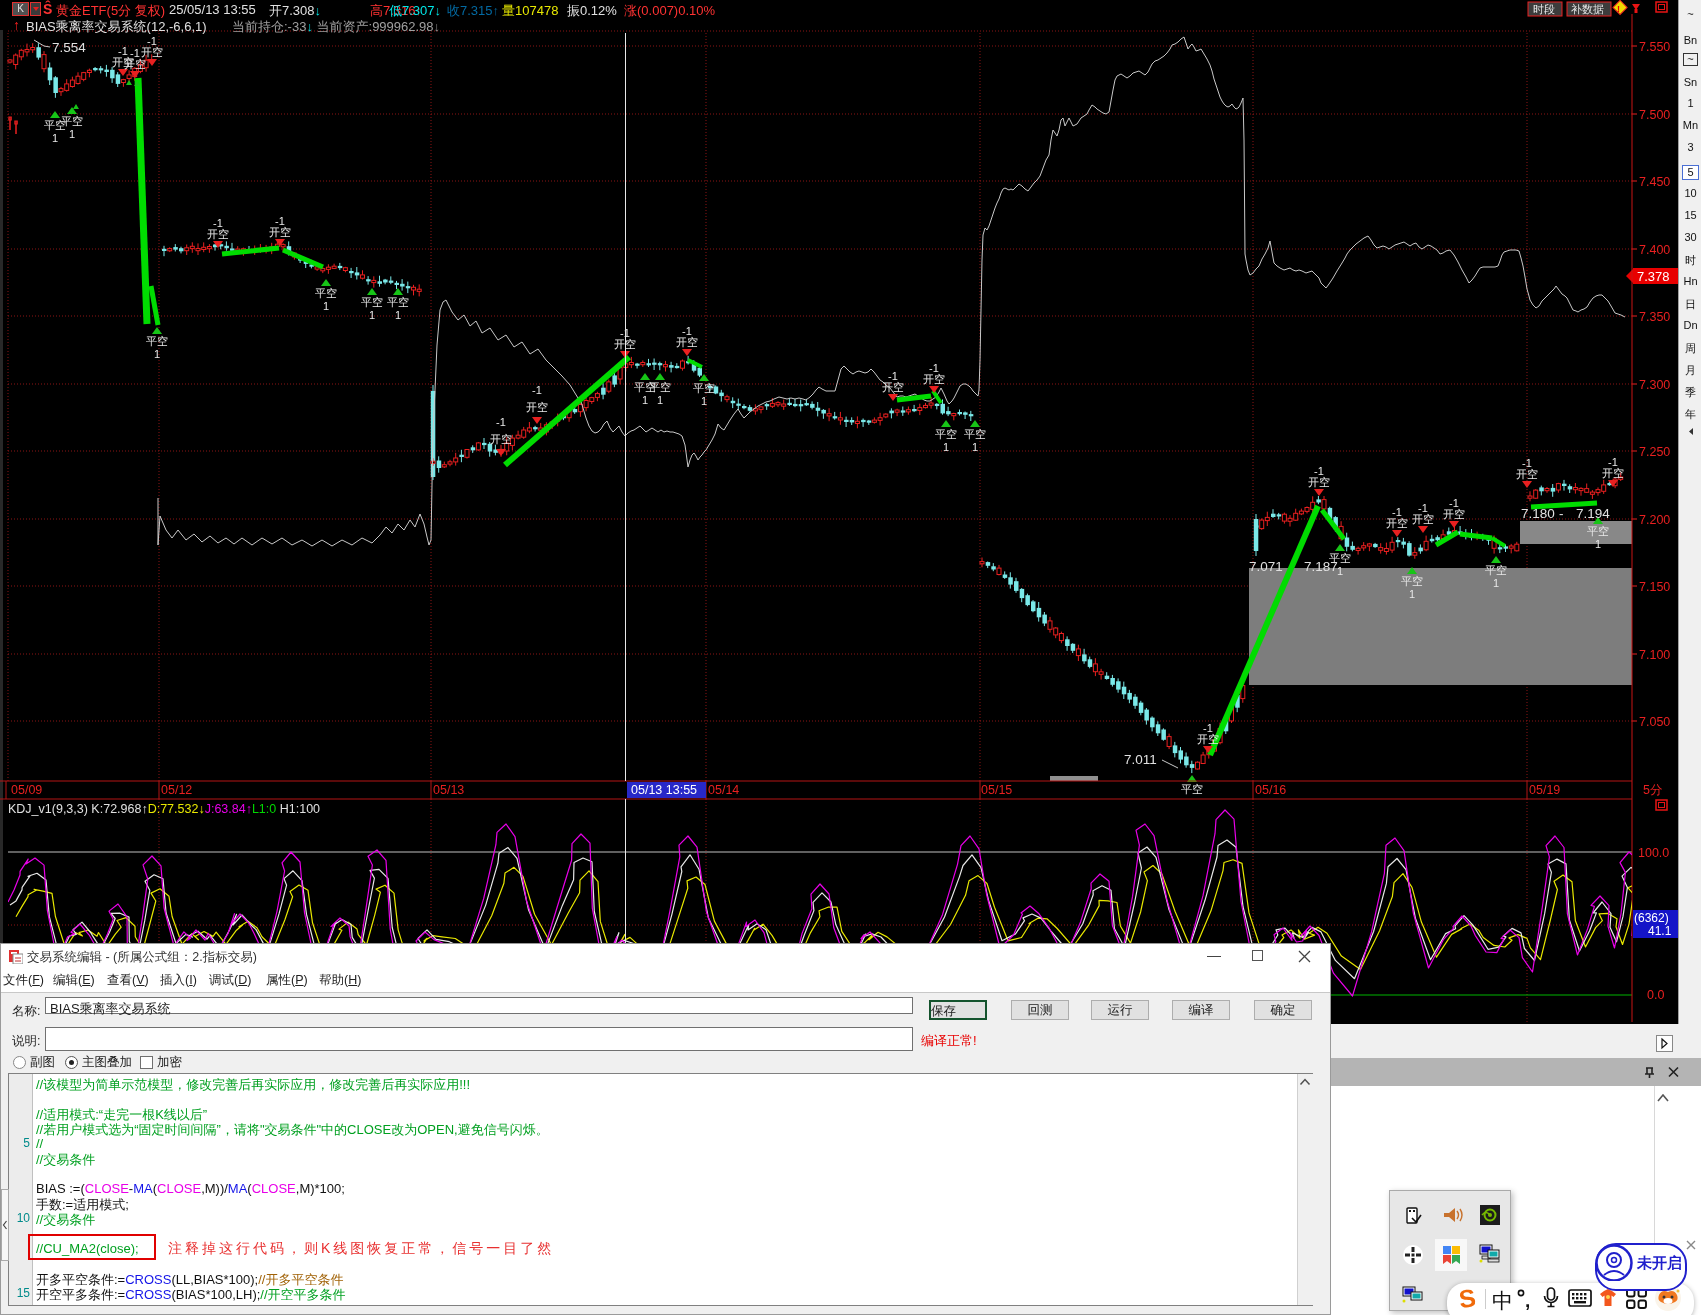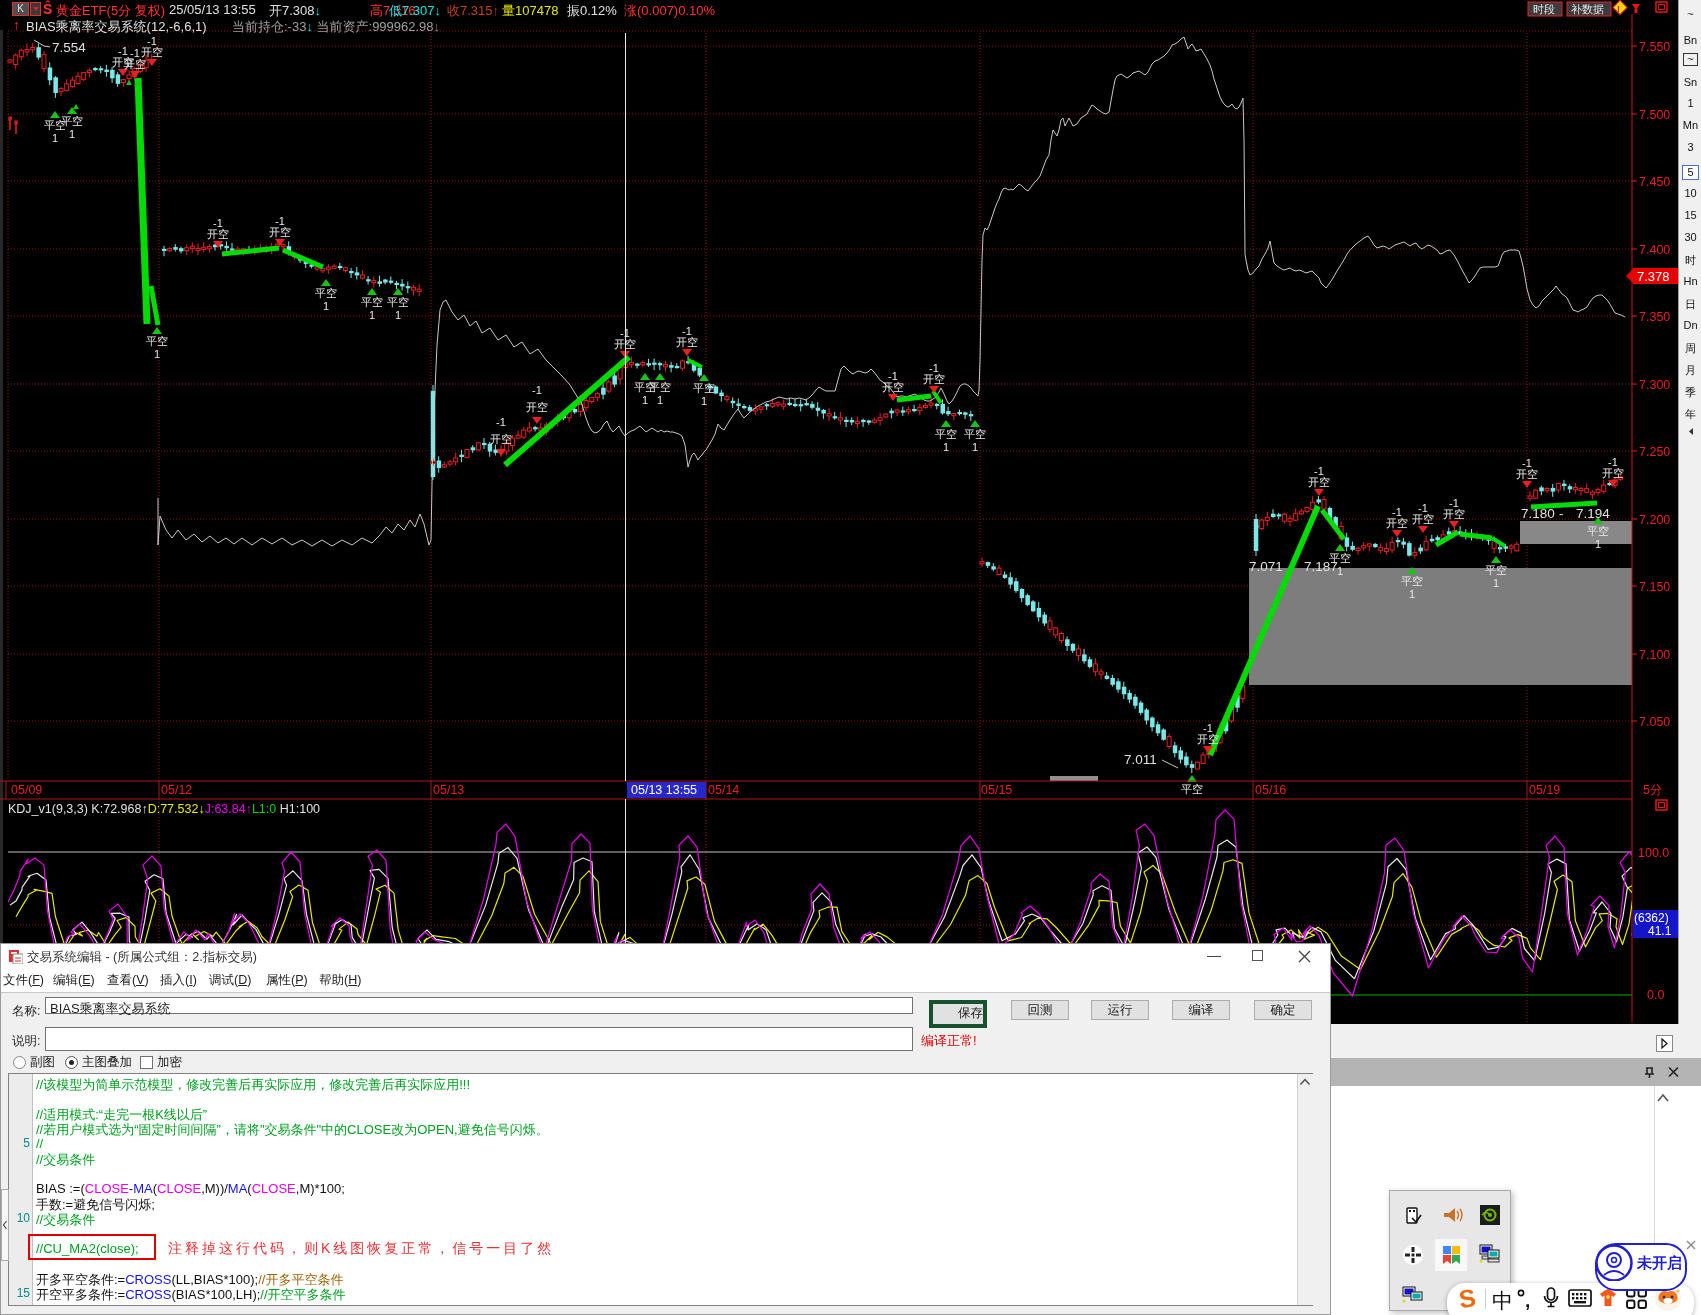--- a/index.html
+++ b/index.html
@@ -813,21 +813,21 @@
 <div class="abs" style="left:12px;top:2px;width:17px;height:14px;background:#505050;border:1px solid #e03030;z-index:2;color:#e0e0e0;font-size:10px;text-align:center;line-height:12px">K</div>
     <div class="abs" style="left:30px;top:2px;width:11px;height:14px;background:#3a3a3a;border:1px solid #e03030;z-index:2">
       <div style="width:0;height:0;border:3px solid transparent;border-top:4px solid #e02020;margin:4px auto 0"></div>
     </div>
     <div class="tb" style="left:43px;top:1px;color:#ff3232;font-size:14px;font-weight:bold">Ŝ</div>
     <div class="tb" style="left:56px;top:2px;color:#ff3232;font-size:13px;">黄金ETF(5分 复权)</div>
     <div class="tb" style="left:169px;top:2px;color:#e0e0e0;font-size:13px;">25/05/13 13:55</div>
     <div class="tb" style="left:269px;top:2px;color:#e0e0e0;font-size:13px;">开7.308<span style="color:#00e8e8">↓</span></div>
     <div class="tb" style="left:334px;top:2px;color:#ff3232;font-size:13px;margin-left:36px;">高7.316↑</div>
     <div class="tb" style="left:389px;top:2px;color:#00e8e8;font-size:13px;">低7.307↓</div>
-    <div class="tb" style="left:447px;top:2px;color:#c2410c;font-size:13px;">收7.315↑</div>
+    <div class="tb" style="left:447px;top:2px;color:#0369a1;font-size:13px;">收7.315↑</div>
     <div class="tb" style="left:502px;top:2px;color:#e8e800;font-size:13px;text-align:right;">量107478</div>
     <div class="tb" style="left:567px;top:2px;color:#e0e0e0;font-size:13px;">振0.12%</div>
     <div class="tb" style="left:624px;top:2px;color:#ff3232;font-size:13px;">涨(0.007)0.10%</div>
     <div class="tb" style="left:13px;top:17px;color:#ff2020;font-size:14px;font-weight:bold">↑</div>
     <div class="tb" style="left:26px;top:18px;color:#e0e0e0;font-size:13px;">BIAS乘离率交易系统(12,-6,6,1)</div>
     <div class="tb" style="left:232px;top:18px;color:#a0a0a0;font-size:13px;">当前持仓:-33<span style="color:#00e8e8">↓</span> 当前资产:999962.98<span style="color:#909090">↓</span></div>
 <div class="abs" style="left:1678px;top:0;width:23px;height:1024px;background:#f0f0f0;z-index:3;border-left:1px solid #a0a0a0">
       <div class="sbi" style="top:8px">~</div>
       <div class="sbi" style="top:34px">Bn</div>
       <div class="sbi" style="top:53px;height:13px;border:1px solid #333;width:15px;left:4px;line-height:11px">~</div>
@@ -988,21 +988,21 @@
       <div class="abs" style="left:2px;top:28px">文件(<u>F</u>)</div>
       <div class="abs" style="left:52px;top:28px">编辑(<u>E</u>)</div>
       <div class="abs" style="left:106px;top:28px">查看(<u>V</u>)</div>
       <div class="abs" style="left:159px;top:28px">插入(<u>I</u>)</div>
       <div class="abs" style="left:208px;top:28px">调试(<u>D</u>)</div>
       <div class="abs" style="left:265px;top:28px">属性(<u>P</u>)</div>
       <div class="abs" style="left:318px;top:28px">帮助(<u>H</u>)</div>
       <div class="abs" style="left:0;top:48px;width:1329px;height:1px;background:#c8c8c8"></div>
       <div class="abs" style="left:11px;top:59px">名称:</div>
       <div class="abs" style="left:44px;top:53px;width:868px;height:17px;background:#fff;border:1px solid #707070;line-height:22px;padding-left:4px;font-size:13px">BIAS乘离率交易系统</div>
-      <div class="abs" style="left:928px;top:56px;width:58px;height:28px;background:#e1e1e1;border:4px solid #14532d;text-align:right;line-height:18px">保存</div>
+      <div class="abs" style="left:928px;top:56px;width:58px;height:20px;background:#e1e1e1;border:2px solid #14532d;text-align:left;line-height:18px">保存</div>
       <div class="abs" style="left:1010px;top:56px;width:58px;height:20px;background:#e1e1e1;border:1px solid #adadad;text-align:center;line-height:18px">回测</div>
       <div class="abs" style="left:1090px;top:56px;width:58px;height:20px;background:#e1e1e1;border:1px solid #adadad;text-align:center;line-height:18px">运行</div>
       <div class="abs" style="left:1171px;top:56px;width:58px;height:20px;background:#e1e1e1;border:1px solid #adadad;text-align:center;line-height:18px">编译</div>
       <div class="abs" style="left:1253px;top:56px;width:58px;height:20px;background:#e1e1e1;border:1px solid #adadad;text-align:center;line-height:18px">确定</div>
       <div class="abs" style="left:11px;top:89px">说明:</div>
       <div class="abs" style="left:44px;top:83px;width:868px;height:24px;background:#fff;border:1px solid #707070"></div>
       <div class="abs" style="left:920px;top:88px;color:#e80000;font-size:13px">编译正常!</div>
       <div class="abs" style="left:12px;top:112px;width:13px;height:13px;border:1px solid #888;border-radius:50%;background:#fff"></div>
       <div class="abs" style="left:29px;top:110px">副图</div>
       <div class="abs" style="left:64px;top:112px;width:13px;height:13px;border:1px solid #555;border-radius:50%;background:#fff"></div>
@@ -1014,21 +1014,21 @@
       <div class="abs" style="left:8px;top:130px;width:24px;height:231px;background:#ececec;border-right:1px solid #c0c0c0"></div>
       <div class="abs" style="left:8px;top:192px;width:21px;text-align:right;color:#008b8b;font-size:12px">5</div>
       <div class="abs" style="left:8px;top:267px;width:21px;text-align:right;color:#008b8b;font-size:12px">10</div>
       <div class="abs" style="left:8px;top:342px;width:21px;text-align:right;color:#008b8b;font-size:12px">15</div>
       <div class="abs" style="left:35px;top:132px;font-size:13px;color:#111;white-space:pre"><span style="color:#00a020">//该模型为简单示范模型，修改完善后再实际应用，修改完善后再实际应用!!!</span></div>
       <div class="abs" style="left:35px;top:162px;font-size:13px;color:#111;white-space:pre"><span style="color:#00a020">//适用模式:“走完一根K线以后”</span></div>
       <div class="abs" style="left:35px;top:177px;font-size:13px;color:#111;white-space:pre"><span style="color:#00a020">//若用户模式选为“固定时间间隔”，请将"交易条件"中的CLOSE改为OPEN,避免信号闪烁。</span></div>
       <div class="abs" style="left:35px;top:192px;font-size:13px;color:#111;white-space:pre"><span style="color:#00a020">//</span></div>
       <div class="abs" style="left:35px;top:207px;font-size:13px;color:#111;white-space:pre"><span style="color:#00a020">//交易条件</span></div>
       <div class="abs" style="left:35px;top:237px;font-size:13px;color:#111;white-space:pre">BIAS :=(<span style="color:#e800e8">CLOSE</span>-<span style="color:#1414e8">MA</span>(<span style="color:#e800e8">CLOSE</span>,M))/<span style="color:#1414e8">MA</span>(<span style="color:#e800e8">CLOSE</span>,M)*100;</div>
-      <div class="abs" style="left:35px;top:252px;font-size:13px;color:#111;white-space:pre">手数:=避免信号闪烁;</div>
+      <div class="abs" style="left:35px;top:252px;font-size:13px;color:#111;white-space:pre">手数:=适用模式;</div>
       <div class="abs" style="left:35px;top:267px;font-size:13px;color:#111;white-space:pre"><span style="color:#00a020">//交易条件</span></div>
       <div class="abs" style="left:35px;top:297px;font-size:13px;color:#111;white-space:pre"><span style="color:#00a020">//CU_MA2(close);</span></div>
       <div class="abs" style="left:35px;top:327px;font-size:13px;color:#111;white-space:pre">开多平空条件:=<span style="color:#1414e8">CROSS</span>(LL,BIAS*100);<span style="color:#a16207">//开多平空条件</span></div>
       <div class="abs" style="left:35px;top:342px;font-size:13px;color:#111;white-space:pre">开空平多条件:=<span style="color:#1414e8">CROSS</span>(BIAS*100,LH);<span style="color:#00a020">//开空平多条件</span></div>
       <div class="abs" style="left:27px;top:290px;width:128px;height:26px;border:2px solid #e00000"></div>
       <div class="abs" style="left:167px;top:296px;color:#e83030;font-size:14px;letter-spacing:3px">注释掉这行代码，则K线图恢复正常，信号一目了然</div>
       <div class="abs" style="left:1296px;top:130px;width:16px;height:231px;background:#f0f0f0;border-left:1px solid #d0d0d0"></div>
       <svg class="abs" style="left:1298px;top:134px" width="12" height="8">
         <path d="M1.5 6.5 L6 1.5 L10.5 6.5" fill="none" stroke="#505050" stroke-width="1.5"></path>
       </svg>

